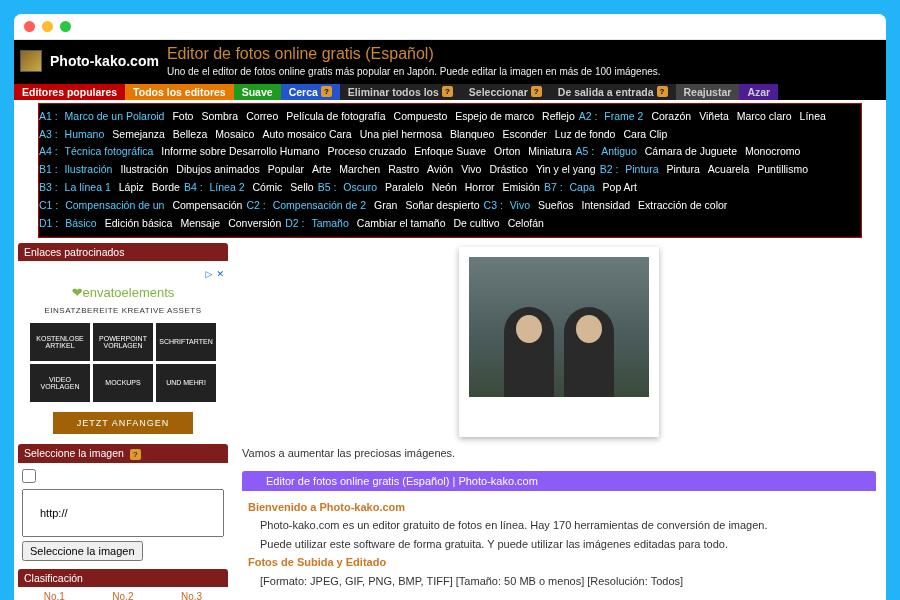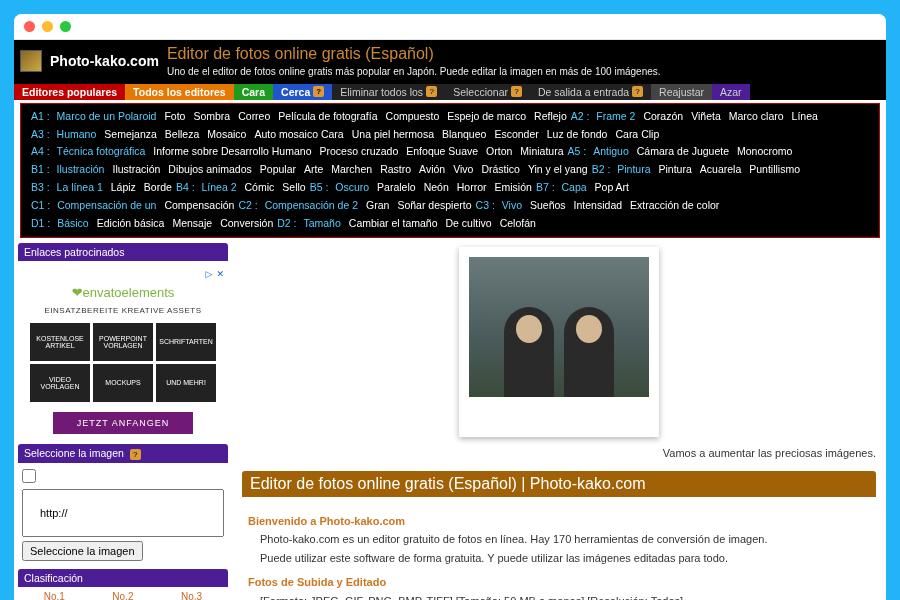--- a/index.html
+++ b/index.html
@@ -10,53 +10,53 @@
 .tb-red{background:#ff5f57}.tb-yel{background:#febc2e}.tb-grn{background:#28c840}
 .header{background:#000;color:#ccc;padding:4px 6px;display:flex;align-items:center;gap:8px;font-size:11px}
 .logo{width:22px;height:22px;background:linear-gradient(135deg,#886622,#ccaa44);border:1px solid #555}
 .site-title{color:#fff;font-size:14px;font-weight:bold}
 .header-right{display:flex;flex-direction:column;line-height:1.3}
 .header-sub{color:#cc8833;font-size:16px}
 .header-desc{color:#eee;font-size:10px}
 .navbar{background:#000;display:flex;font-size:10.5px;font-weight:bold;height:18px;align-items:flex-end}
 .nav-item{padding:2px 8px;color:#fff;display:flex;align-items:center;cursor:pointer}
 .nav-red{background:#c00000}.nav-org{background:#e67700}.nav-grn{background:#1c9b1c}.nav-blu{background:#2255cc}
-.nav-dark{background:#222;font-weight:normal;color:#ccc}
+.nav-dark{background:#222;font-weight:bold;color:#ccc}
 .q{display:inline-block;width:11px;height:11px;background:#dd9933;color:#000;text-align:center;line-height:11px;font-size:8px;margin-left:3px;border-radius:2px}
-.category-box{background:#000;border:1px solid #c00000;margin:3px 6px;padding:4px 10px;font-size:10.5px;line-height:1.7}
+.category-box{background:#000;border:1px solid #c00000;margin:3px 24px;padding:4px 0;font-size:10.5px;line-height:1.7}
 .cat-row{color:#fff}
 .cat-label{color:#55ccff}
 .cat-link{color:#fff;margin:0 4px;cursor:pointer}
 .main{display:flex;flex:1;overflow:hidden;background:#fff}
 .sidebar{width:218px;flex-shrink:0;padding:0 4px;overflow:hidden}
-.section-hdr{background:#4c1d95;color:#fff;font-size:10.5px;padding:3px 6px;margin-top:2px;border-radius:3px 3px 0 0}
+.section-hdr{background:#7f1d1d;color:#fff;font-size:10.5px;padding:3px 6px;margin-top:2px;border-radius:3px 3px 0 0}
 .ad-box{background:#fff;text-align:center;padding:8px 4px;font-size:9px}
 .ad-top{display:flex;justify-content:flex-end;gap:4px;color:#1166cc;font-size:9px}
 .ad-brand{color:#82b440;font-size:13px;margin:6px 0}
 .ad-tag{font-size:8px;letter-spacing:0.5px;color:#333;margin-bottom:8px}
 .ad-grid{display:flex;flex-wrap:wrap;gap:3px;justify-content:center;margin-bottom:10px}
 .ad-tile{width:60px;height:38px;background:#222;color:#fff;font-size:7px;display:flex;align-items:center;justify-content:center;text-align:center;padding:2px}
-.ad-cta{background:#701a75;color:#fff;padding:6px 24px;font-size:9px;letter-spacing:1px;display:inline-block;cursor:pointer}
+.ad-cta{background:#a16207;color:#fff;padding:6px 24px;font-size:9px;letter-spacing:1px;display:inline-block;cursor:pointer}
 .img-select{padding:6px 4px;font-size:11px}
 .url-input{width:100%;font-size:11px;margin:4px 0;padding:16px}
 .sel-btn{font-size:11px;padding:2px 6px}
 .rank-grid{display:flex;flex-wrap:wrap;padding:4px 2px}
 .rank-item{width:33.3%;text-align:center;font-size:10px}
 .rank-no{color:#cc6622}
 .rank-thumb{width:42px;height:42px;background:#ddd;margin:2px auto;display:block;border:1px solid #999}
 .content{flex:1;padding:6px 10px;overflow:auto;font-size:11px}
 .polaroid{width:200px;margin:0 auto 10px;background:#fff;padding:10px 10px 40px;box-shadow:0 2px 6px rgba(0,0,0,0.3)}
 .polaroid-img{width:100%;height:140px;background:linear-gradient(180deg,#6a7a7a 0%,#4a5a5a 60%,#3a4a3a 100%);position:relative;overflow:hidden}
 .person{position:absolute;bottom:0;width:50px;height:90px;background:#2a2a2a;border-radius:25px 25px 0 0}
 .person.a{left:35px}.person.b{right:35px}
 .face{position:absolute;top:8px;left:50%;transform:translateX(-50%);width:26px;height:28px;background:#d4b896;border-radius:50%}
-.caption{text-align:right;font-size:11px;color:#333;margin-bottom:12px}
-.article-hdr{background:#a16207;color:#fff;padding:4px 8px;font-size:16px;border-radius:3px 3px 0 0}
+.caption{text-align:left;font-size:11px;color:#333;margin-bottom:12px}
+.article-hdr{background:#8b5cf6;color:#fff;padding:4px 24px;font-size:11px;border-radius:3px 3px 0 0}
 .article{padding:8px 6px;line-height:1.5}
-.article h4{color:#cc7722;font-size:11px;margin-top:8px;margin-bottom:2px}
+.article h4{color:#cc7722;font-size:11px;margin-bottom:2px}
 .article p{color:#333;margin-left:12px;margin-bottom:2px}
 .checkbox-sm{width:14px;height:14px;margin-bottom:2px}
 </style>
 </head>
 <body>
 
 <div class="window">
   <div class="titlebar">
     <div class="tb-btn tb-red"></div>
     <div class="tb-btn tb-yel"></div>
@@ -68,21 +68,21 @@
     <div class="site-title">Photo-kako.com</div>
     <div class="header-right">
       <div class="header-sub">Editor de fotos online gratis (Español)</div>
       <div class="header-desc">Uno de el editor de fotos online gratis más popular en Japón. Puede editar la imagen en más de 100 imágenes.</div>
     </div>
   </div>
 
   <div class="navbar">
     <div class="nav-item nav-red">Editores populares</div>
     <div class="nav-item nav-org">Todos los editores</div>
-    <div class="nav-item nav-grn">Cara</div>
+    <div class="nav-item nav-grn">Suave</div>
     <div class="nav-item nav-blu">
         <span>Cerca</span>
         <span class="q">?</span>
       </div>
     <div class="nav-item nav-dark">
         <span>Eliminar todos los</span>
         <span class="q">?</span>
       </div>
     <div class="nav-item nav-dark">
         <span>Seleccionar</span>

